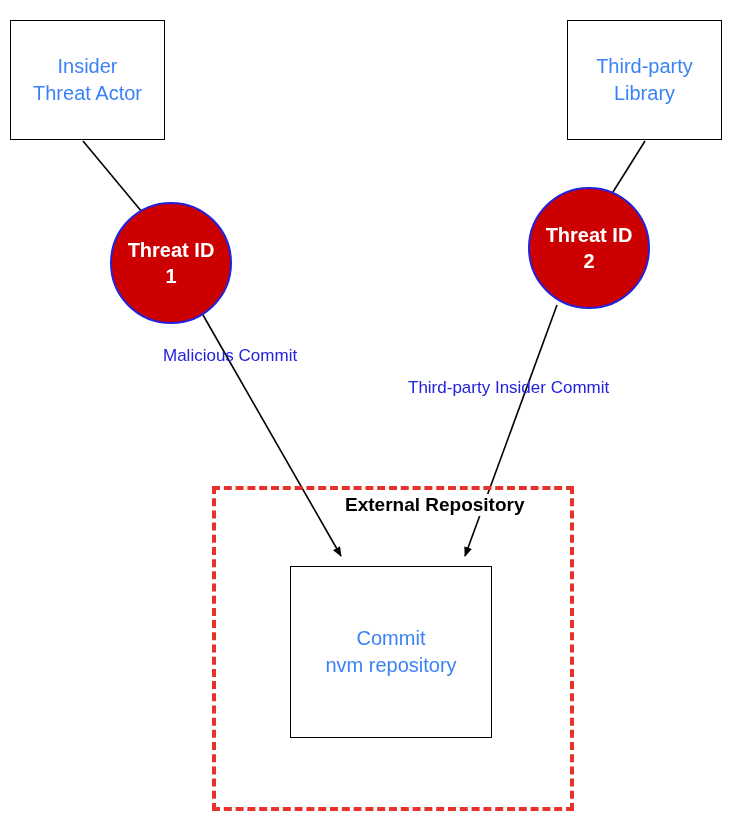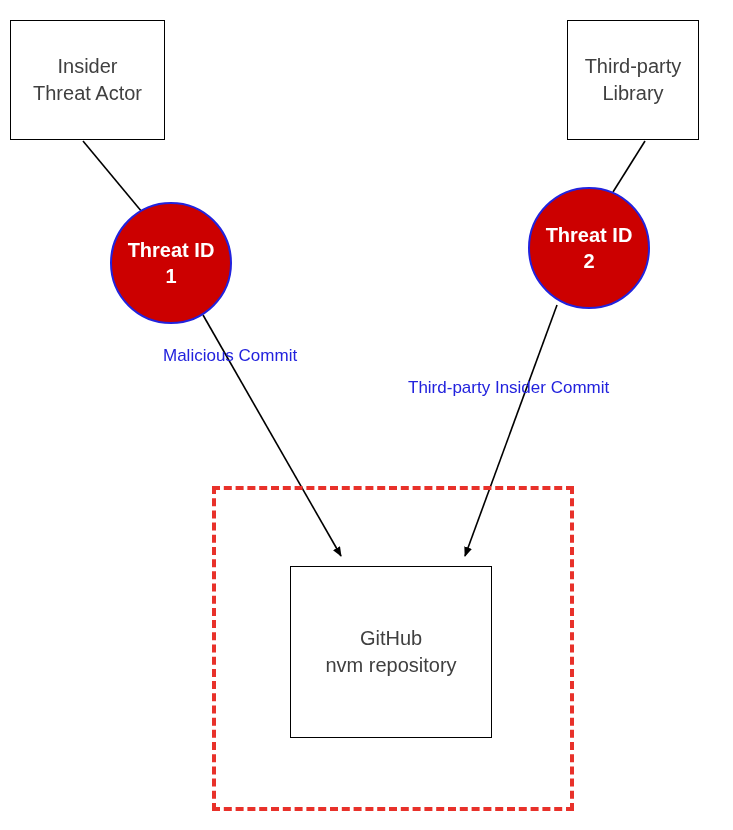--- a/index.html
+++ b/index.html
@@ -26,21 +26,21 @@
   }
   .node-box {
     position: absolute;
     box-sizing: border-box;
     border: 1.5px solid #000000;
     background: #ffffff;
     display: flex;
     align-items: center;
     justify-content: center;
     text-align: center;
-    color: #404040;
+    color: #3b82f6;
     font-size: 20px;
     line-height: 1.35;
     white-space: pre-line;
   }
   .node-circle {
     position: absolute;
     box-sizing: border-box;
     border: 2px solid #2222dd;
     background: #cc0000;
     border-radius: 50%;
@@ -87,43 +87,44 @@
         <path d="M0,0 L10,4 L0,8 z" fill="#000000"></path>
       </marker>
     </defs>
     <line x1="83" y1="141" x2="142" y2="212" stroke="#000000" stroke-width="1.6"></line>
     <line x1="203" y1="315" x2="341" y2="556" stroke="#000000" stroke-width="1.6" marker-end="url(#arrowhead)"></line>
     <line x1="645" y1="141" x2="613" y2="192" stroke="#000000" stroke-width="1.6"></line>
     <line x1="557" y1="305" x2="465" y2="556" stroke="#000000" stroke-width="1.6" marker-end="url(#arrowhead)"></line>
   </svg>
 
   <div class="group-box" style="left:212px; top:486px; width:362px; height:325px;"></div>
+  <div class="group-title" style="left:342px; top:494px;">External Repository</div>
 
   <div class="node-box" style="left:10px; top:20px; width:155px; height:120px;">
     <span>Insider
 Threat Actor</span>
   </div>
 
-  <div class="node-box" style="left:567px; top:20px; width:132px; height:120px;">
+  <div class="node-box" style="left:567px; top:20px; width:155px; height:120px;">
     <span>Third-party
 Library</span>
   </div>
 
   <div class="node-circle" style="left:110px; top:202px; width:122px; height:122px;">
     <span>Threat ID
 1</span>
   </div>
 
   <div class="node-circle" style="left:528px; top:187px; width:122px; height:122px;">
     <span>Threat ID
 2</span>
   </div>
 
   <div class="node-box" style="left:290px; top:566px; width:202px; height:172px;">
-    <span>GitHub
+    <span>Commit
 nvm repository</span>
   </div>
 
   <div class="edge-label" style="left:163px; top:346px;">Malicious Commit</div>
 
   <div class="edge-label" style="left:408px; top:378px;">Third-party Insider Commit</div>
 
 </div>
 
 </body></html>

